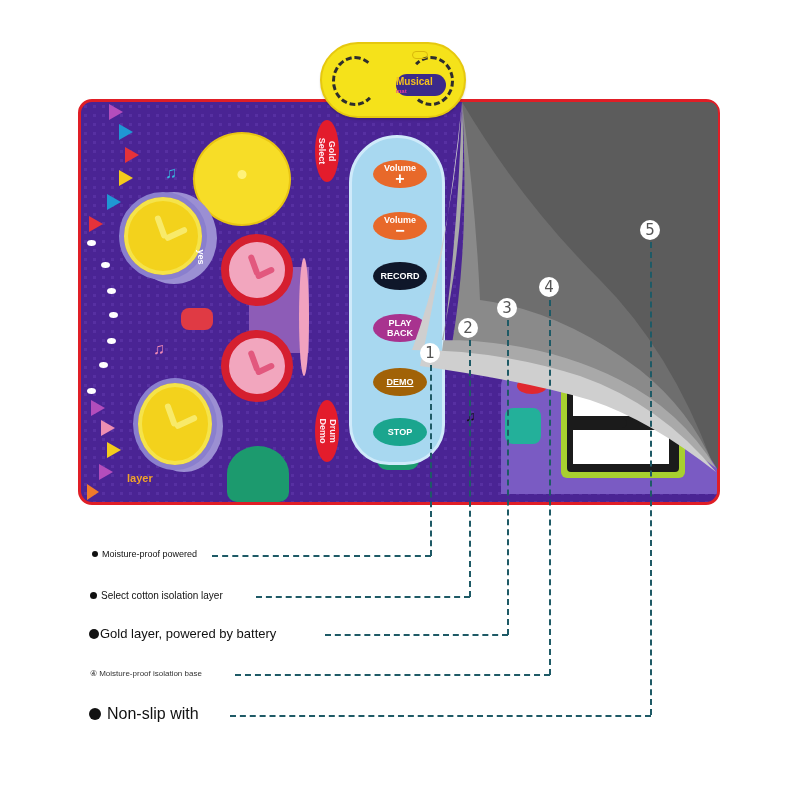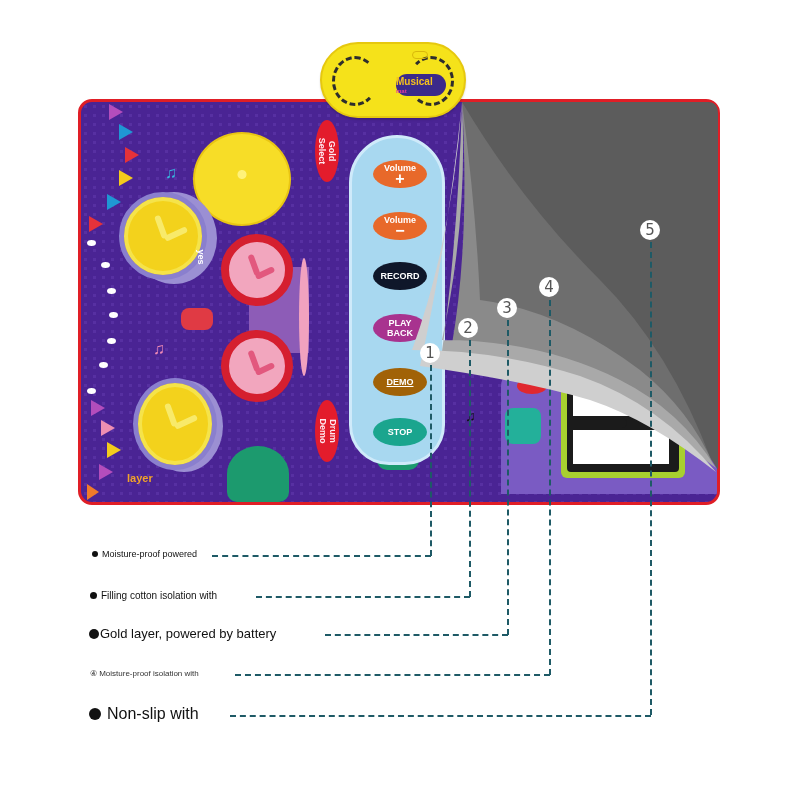--- a/index.html
+++ b/index.html
@@ -196,26 +196,26 @@
 <div class="hdash" style="left:325px;top:634px;width:183px;"></div>
 <div class="hdash" style="left:235px;top:674px;width:315px;"></div>
 <div class="hdash" style="left:230px;top:715px;width:421px;"></div>
 
 <div class="callout" style="left:92px;top:549px;font-size:9px;">
   <span class="bullet" style="width:6px;height:6px;"></span>
   <span>Moisture-proof powered</span>
 </div>
 <div class="callout" style="left:90px;top:590px;font-size:10px;">
   <span class="bullet" style="width:7px;height:7px;"></span>
-  <span>Filling cotton isolation with</span>
+  <span>Select cotton isolation layer</span>
 </div>
 <div class="callout" style="left:89px;top:626px;font-size:13px;">
   <span class="bullet" style="width:10px;height:10px;margin-right:1px;"></span>
   <span>Gold layer, powered by battery</span>
 </div>
 <div class="callout" style="left:90px;top:669px;font-size:8px;color:#333;">
   <span style="margin-right:2px;">④</span>
-  <span>Moisture-proof isolation with</span>
+  <span>Moisture-proof isolation base</span>
 </div>
 <div class="callout" style="left:89px;top:705px;font-size:16px;">
   <span class="bullet" style="width:12px;height:12px;margin-right:6px;"></span>
   <span>Non-slip with</span>
 </div>
 
 </body></html>

